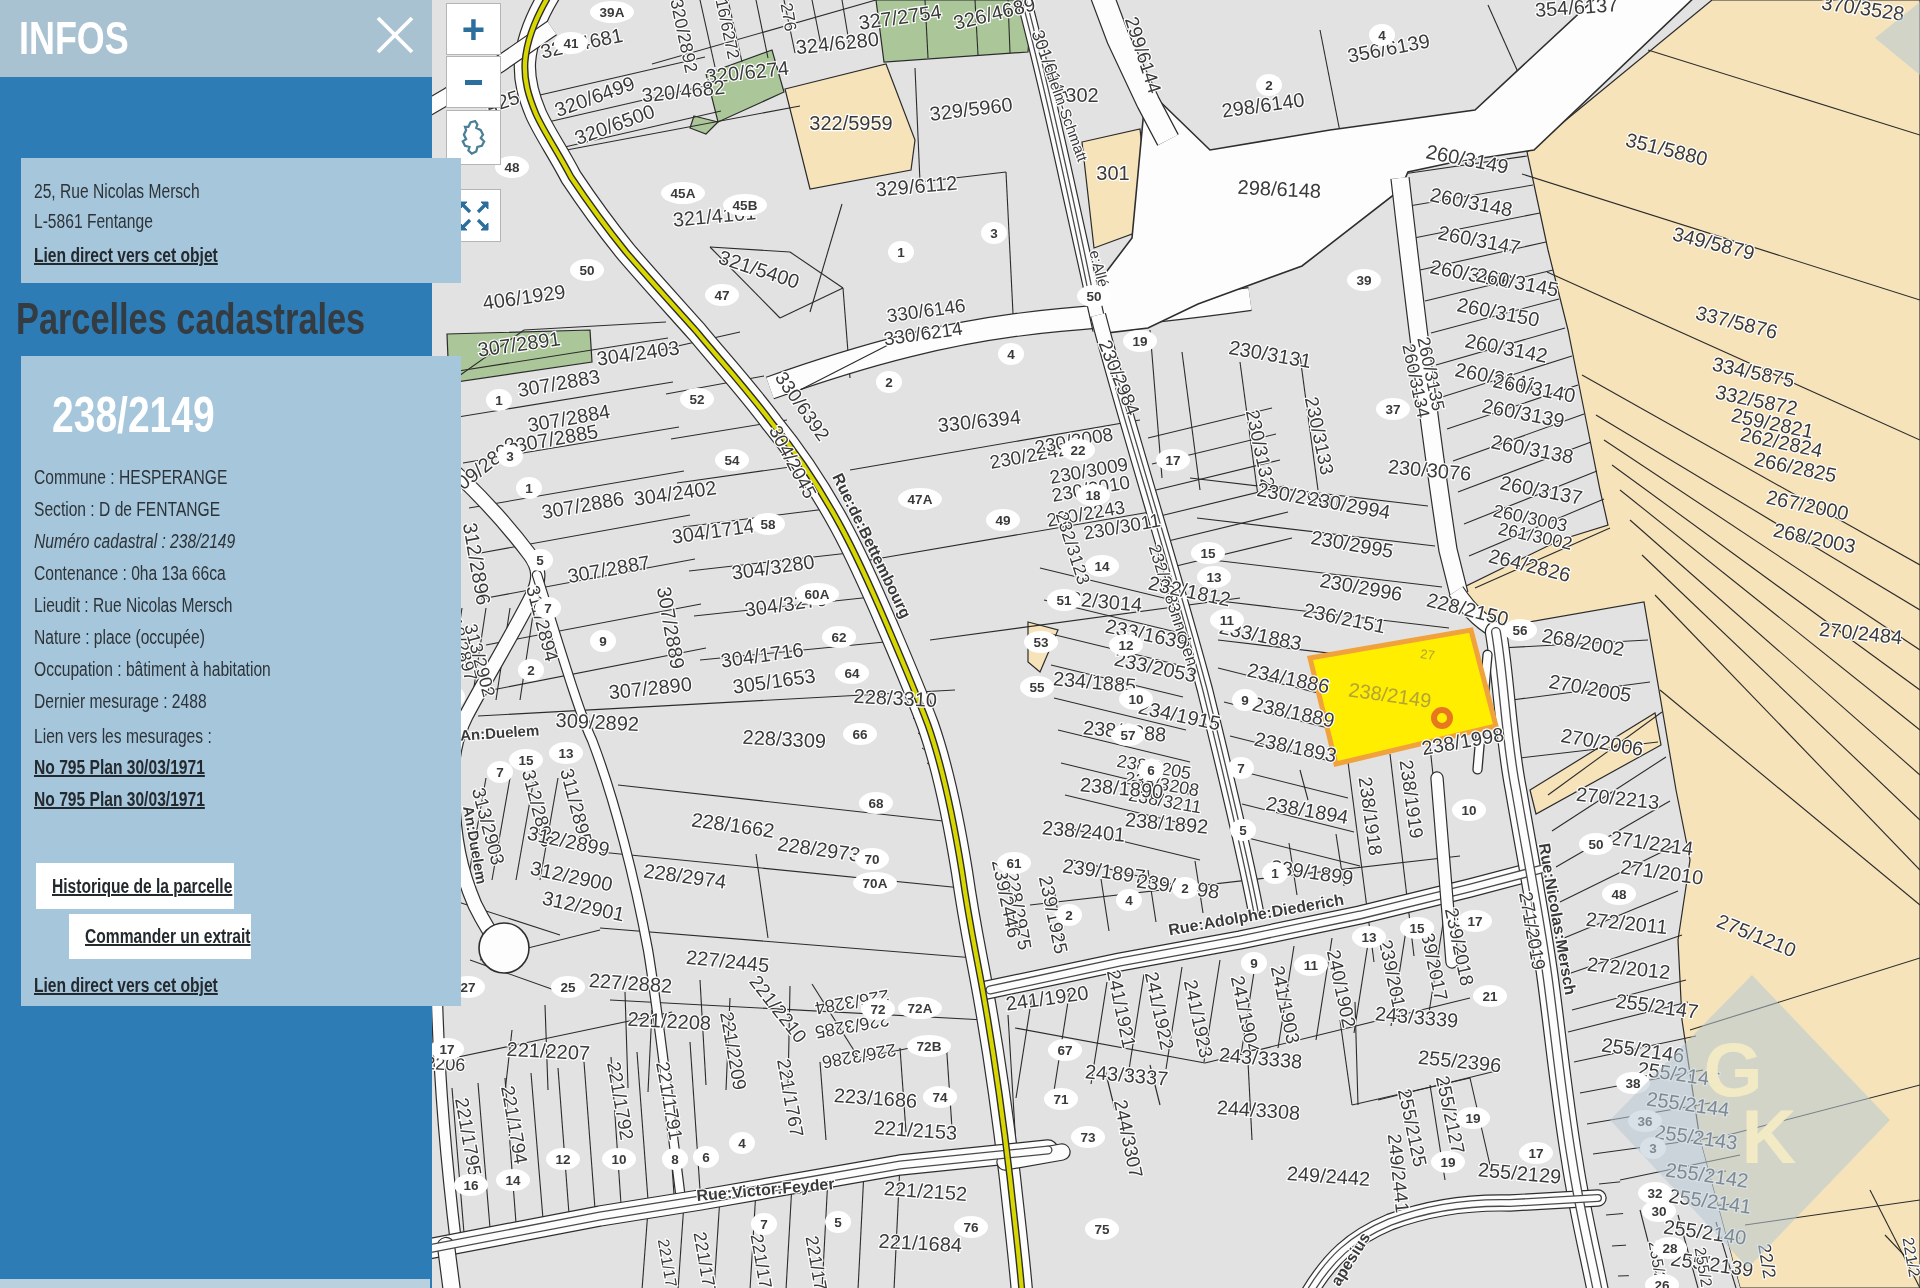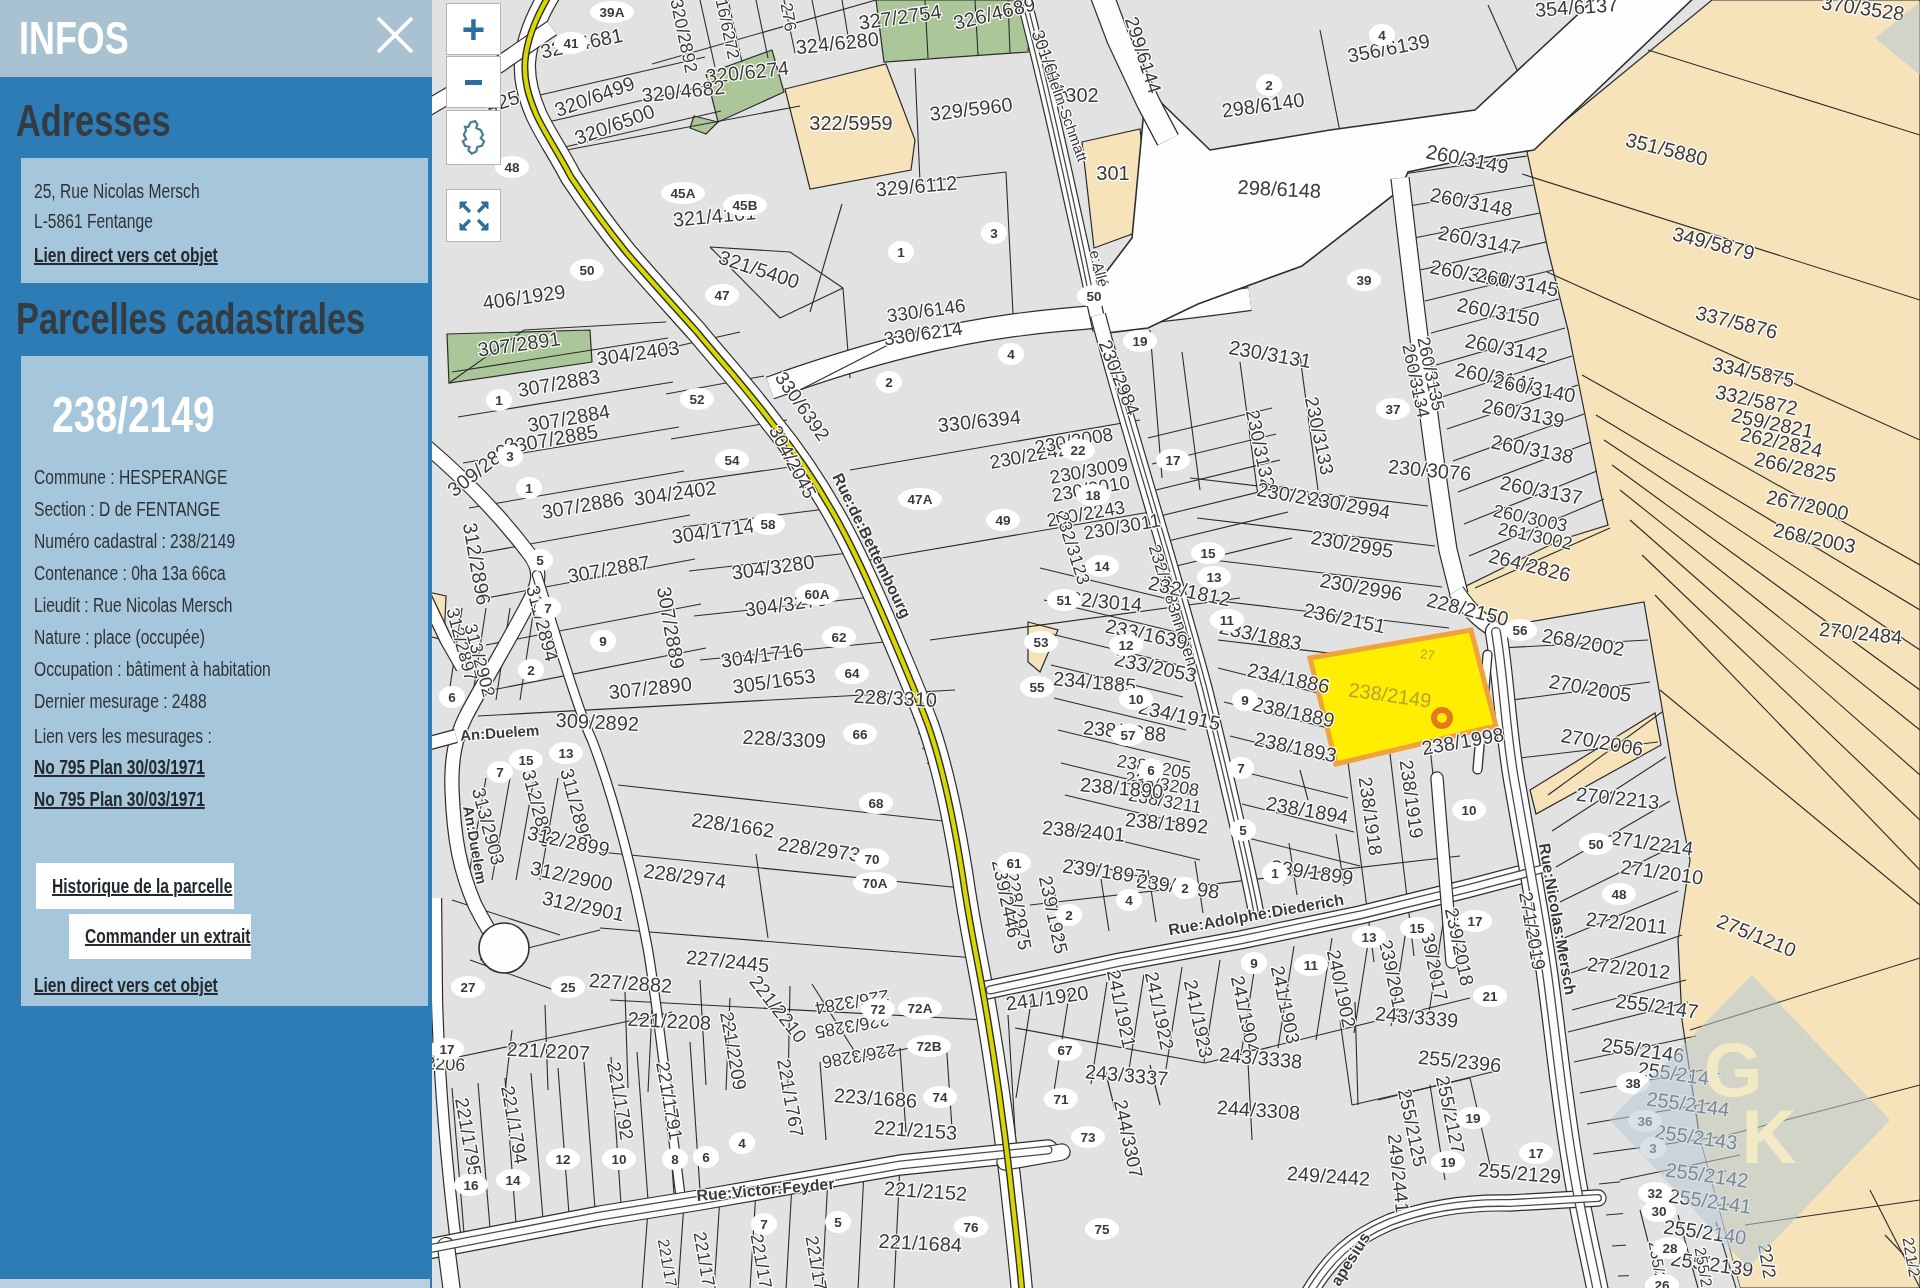--- a/index.html
+++ b/index.html
@@ -5,21 +5,21 @@
 html,body { width:1920px; height:1288px; overflow:hidden; font-family:"Liberation Sans",sans-serif; }
 #stage { position:relative; width:1920px; height:1288px; background:#e2e2e2; }
 #map { position:absolute; left:0; top:0; }
 
 #side { position:absolute; left:0; top:0; width:432px; height:1288px; background:#2d7cb5; z-index:10; }
 #side .hdr { position:absolute; left:0; top:0; width:432px; height:77px; background:#a9c2d2; }
 .cond { display:inline-block; transform:scaleX(0.78); transform-origin:0 50%; white-space:nowrap; }
 #side .hdr .t { position:absolute; left:19px; top:11px; font-size:46px; font-weight:bold; color:#ffffff; letter-spacing:0; }
 .xmark { position:absolute; right:16px; top:14px; width:42px; height:42px; }
 h2.sec { position:absolute; left:16px; color:#343b41; font-size:44px; font-weight:bold; }
-.box { position:absolute; left:21px; width:407px; background:#a5c6db; color:#2e3338; }
+.box { position:absolute; left:21px; width:440px; background:#a5c6db; color:#2e3338; }
 .box .ln { position:absolute; left:13px; font-size:20px; white-space:nowrap; }
 .blink .cond, .cond.blink { font-weight:bold; text-decoration:underline; }
 .blink { font-weight:bold; color:#24292e; }
 .bigp { position:absolute; left:31px; top:30px; font-size:50px; font-weight:bold; color:#ffffff; }
 .btn { position:absolute; left:15px; background:#ffffff; font-size:20px; color:#24292e; padding:8px 16px; display:flex; align-items:center; }
 #bstrip { position:absolute; left:0; top:1279px; width:430px; height:9px; background:#b9d0de; z-index:11; }
 
 .ctl { position:absolute; width:55px; background:#ffffff; border:1px solid #b5b5b5; z-index:5;
        display:flex; align-items:center; justify-content:center; color:#2d6f9c; }
 </style></head>
@@ -751,33 +751,32 @@
       </g>
 </svg>
 
 <div id="side">
   <div class="hdr">
         <span class="t"><span class="cond">INFOS</span></span>
     <svg class="xmark" viewBox="0 0 42 42">
           <path d="M4,4 L38,38 M38,4 L4,38" stroke="#ffffff" stroke-width="3.8" fill="none"></path>
         </svg>
   </div>
-  <h2 class="sec" style="top:96px;"><span class="cond">Adresses</span></h2>
   <div class="box" style="top:158px; height:125px;">
     <div class="ln" style="top:180px;"></div>
     <div class="ln" style="top:22px;"><span class="cond">25, Rue Nicolas Mersch</span></div>
     <div class="ln" style="top:52px;"><span class="cond">L-5861 Fentange</span></div>
     <div class="ln blink" style="top:86px;"><span class="cond">Lien direct vers cet objet</span></div>
   </div>
   <h2 class="sec" style="top:294px;"><span class="cond">Parcelles cadastrales</span></h2>
   <div class="box" style="top:356px; height:650px;">
     <div class="bigp"><span class="cond">238/2149</span></div>
     <div class="ln" style="top:110px;"><span class="cond">Commune : HESPERANGE</span></div>
     <div class="ln" style="top:142px;"><span class="cond">Section : D de FENTANGE</span></div>
-    <div class="ln" style="top:174px;"><span class="cond">Numéro cadastral : 238/2149</span></div>
+    <div class="ln" style="top:174px;font-style:italic;"><span class="cond">Numéro cadastral : 238/2149</span></div>
     <div class="ln" style="top:206px;"><span class="cond">Contenance : 0ha 13a 66ca</span></div>
     <div class="ln" style="top:238px;"><span class="cond">Lieudit : Rue Nicolas Mersch</span></div>
     <div class="ln" style="top:270px;"><span class="cond">Nature : place (occupée)</span></div>
     <div class="ln" style="top:302px;"><span class="cond">Occupation : bâtiment à habitation</span></div>
     <div class="ln" style="top:334px;"><span class="cond">Dernier mesurage : 2488</span></div>
     <div class="ln" style="top:369px;"><span class="cond">Lien vers les mesurages :</span></div>
     <div class="ln blink" style="top:400px;"><span class="cond">No 795 Plan 30/03/1971</span></div>
     <div class="ln blink" style="top:432px;"><span class="cond">No 795 Plan 30/03/1971</span></div>
     <div class="btn" style="top:507px; width:198px; height:46px;">
           <span class="blink cond">Historique de la parcelle</span>

